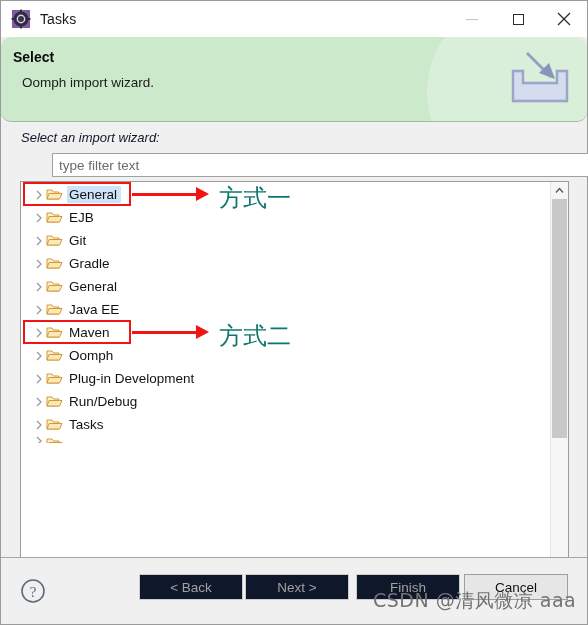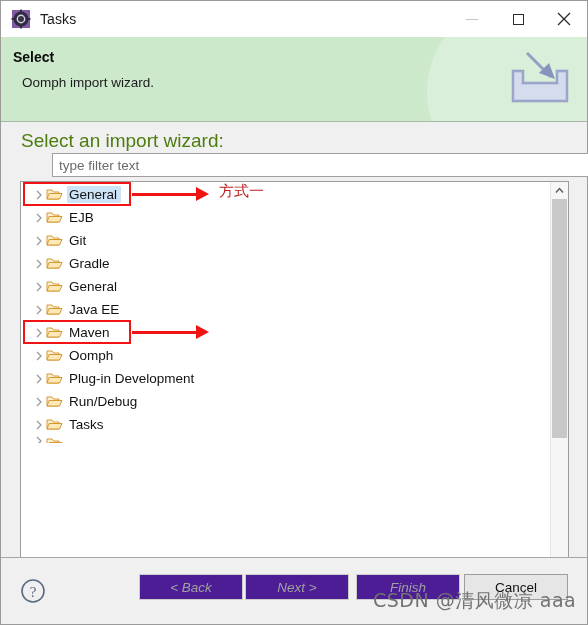--- a/index.html
+++ b/index.html
@@ -73,20 +73,21 @@
   .win-btn.close svg { display: block; }
 
   
   .banner {
     position: relative;
     height: 84px;
     background: #cce9cb;
     border-bottom: 1px solid #a9b7a7;
     flex: none;
     overflow: hidden;
+    border-radius: 10px;
   }
   .banner::after {
     content: "";
     position: absolute;
     right: -30px;
     top: -40px;
     width: 190px;
     height: 190px;
     border-radius: 50%;
     background: rgba(255,255,255,.28);
@@ -117,22 +118,23 @@
   
   .body {
     flex: 1 1 auto;
     position: relative;
     background: #f0f0f0;
   }
   .field-label {
     position: absolute;
     left: 20px;
     top: 8px;
-    font-size: 19px;
-    color: #4d7c0f;
+    font-size: 13px;
+    color: #0f172a;
+    font-style: italic;
   }
   .filter-input {
     position: absolute;
     left: 19px;
     top: 31px;
     width: 549px;
     height: 24px;
     box-sizing: border-box;
     border: 1px solid #a0a0a0;
     background: #ffffff;
@@ -254,22 +256,22 @@
     top: 0;
     width: 0;
     height: 0;
     border-top: 7px solid transparent;
     border-bottom: 7px solid transparent;
     border-left: 13px solid #f01414;
   }
   .anno-text {
     position: absolute;
     font-family: "DejaVu Sans", sans-serif;
-    font-size: 15px;
-    color: #b91c1c;
+    font-size: 24px;
+    color: #0f766e;
     white-space: nowrap;
     pointer-events: none;
   }
 
   
   .btnbar {
     height: 66px;
     flex: none;
     border-top: 1px solid #a6a6a6;
     background: #f0f0f0;
@@ -289,24 +291,23 @@
     height: 26px;
     box-sizing: border-box;
     font-family: "Liberation Sans", sans-serif;
     font-size: 13.5px;
     display: flex;
     align-items: center;
     justify-content: center;
     border: 1px solid transparent;
   }
   .btn.disabled {
-    background: #4c1d95;
+    background: #0f172a;
     color: #a0a0a0;
     border-color: #cccccc;
-    font-style: italic;
   }
   .btn.enabled {
     background: #e6e6e6;
     color: #101010;
     border: 1px solid #9e9e9e;
   }
   .btn-back   { left: 138px; }
   .btn-next   { left: 244px; }
   .btn-finish { left: 355px; }
   .btn-cancel { left: 463px; }
@@ -588,20 +589,21 @@
       <div class="shaft" style="width:65px;"></div>
       <div class="head" style="left:64px;"></div>
     </div>
     <div class="anno-text" style="left:218px; top:60px;">方式一</div>
 
     <div class="anno-box" style="left:22px; top:198px; width:108px; height:24px;"></div>
     <div class="anno-arrow" style="left:131px; top:203px; width:78px;">
       <div class="shaft" style="width:65px;"></div>
       <div class="head" style="left:64px;"></div>
     </div>
+    <div class="anno-text" style="left:218px; top:198px;">方式二</div>
 
   </div>
 
   <div class="btnbar">
     <span class="help-icon">
       <svg width="26" height="26" viewBox="0 0 26 26">
         <circle cx="13" cy="13" r="11" fill="none" stroke="#5b6c82" stroke-width="1.6"></circle>
         <text x="13" y="18.5" text-anchor="middle" font-family="Liberation Serif, serif" font-size="15" fill="#5b6c82">?</text>
       </svg>
     </span>

